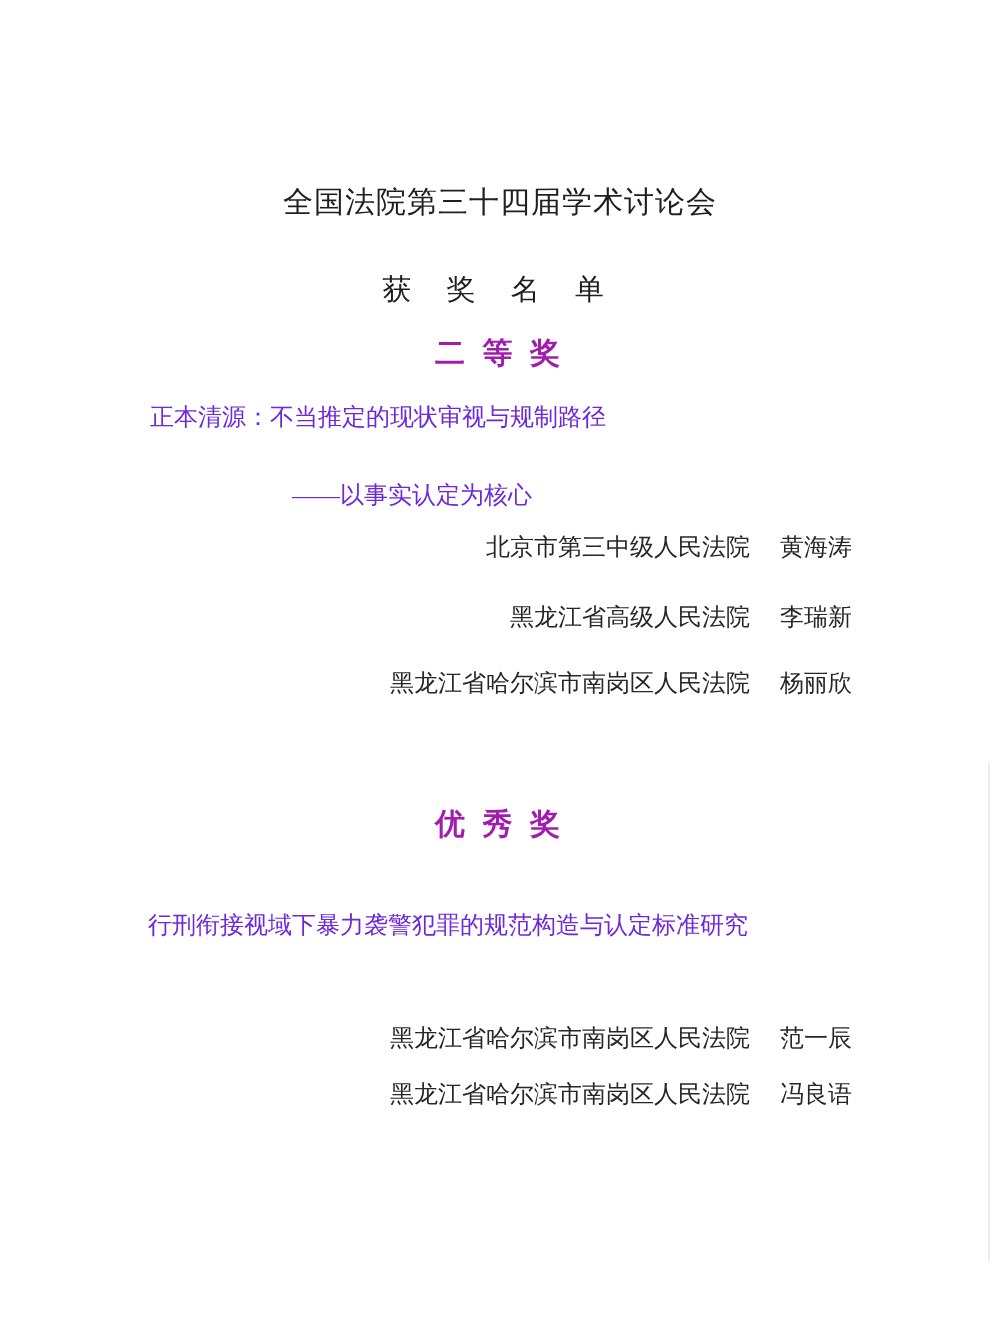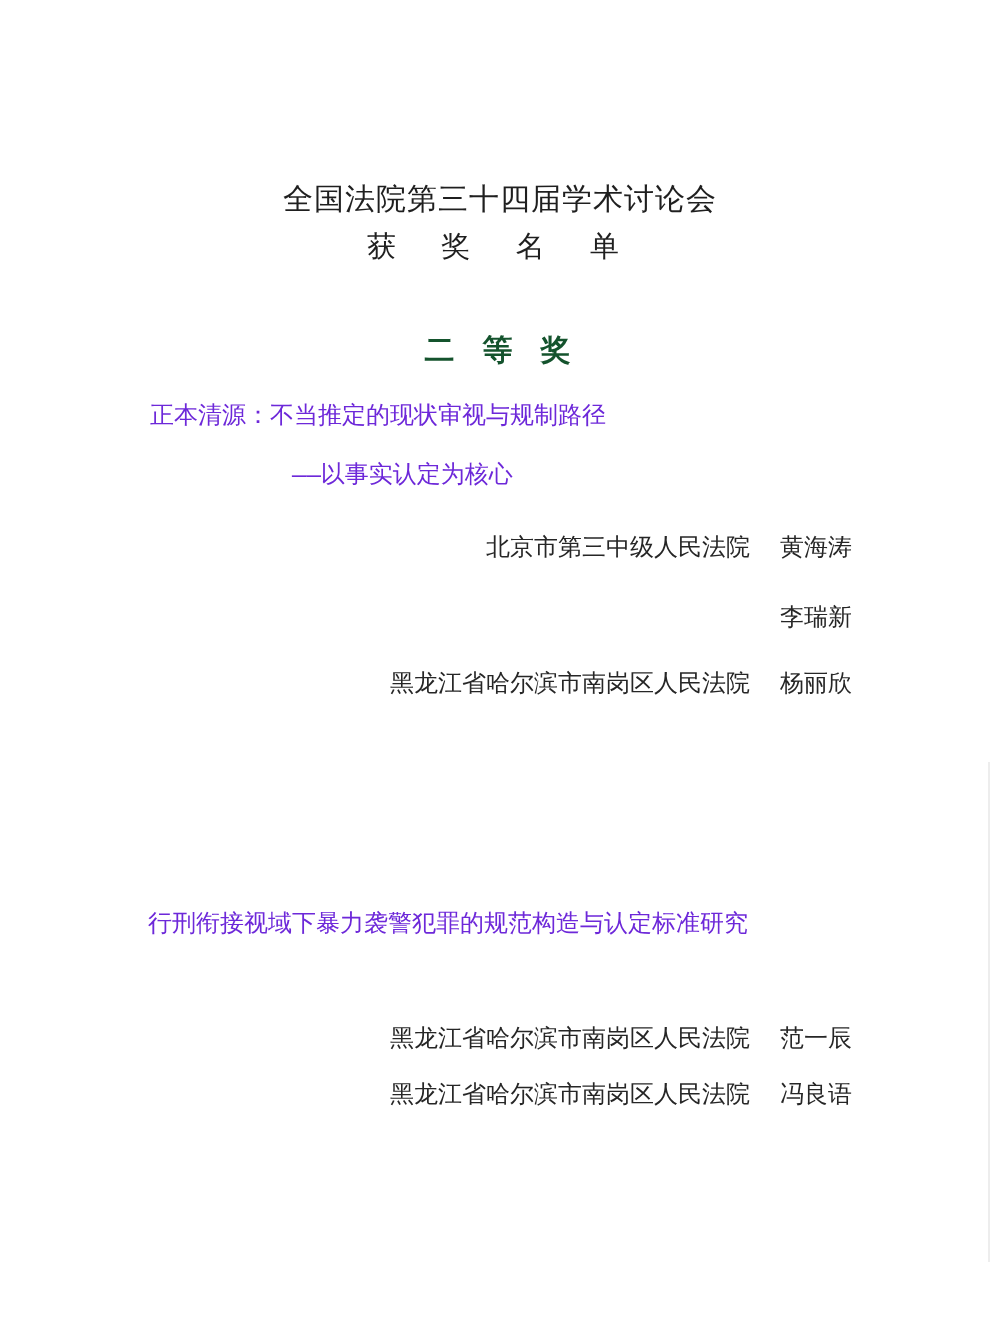--- a/index.html
+++ b/index.html
@@ -6,21 +6,21 @@
     margin: 0;
     padding: 0;
     background: #ffffff;
   }
   .page {
     position: relative;
     width: 1000px;
     height: 1333px;
     background: #ffffff;
     overflow: hidden;
-    font-family: Liberation Mono, monospace;
+    font-family: Liberation Serif, serif;
     color: #262626;
     -webkit-font-smoothing: antialiased;
   }
   .line {
     position: absolute;
     white-space: nowrap;
     line-height: 1.25;
   }
   .doc-title {
     left: 0; right: 0;
@@ -28,28 +28,29 @@
     font-size: 30px;
     letter-spacing: 1px;
     color: #1f1f1f;
   }
   .doc-subtitle {
     left: 0; right: 0;
     text-align: center;
     font-size: 29px;
     letter-spacing: 14px;
     color: #1f1f1f;
+    margin-top: 40px;
   }
   .section-heading {
     left: 0; right: 0;
     text-align: center;
     font-size: 30px;
     font-weight: bold;
     letter-spacing: 5px;
-    color: #14532d;
+    color: #a21caf;
   }
   .body-text {
     font-size: 24px;
     color: #6d28d9;
   }
   .winner-row {
     position: absolute;
     right: 148px;
     display: flex;
     align-items: baseline;
@@ -70,36 +71,38 @@
 <div class="page">
 
   <div class="line doc-title" style="top:183px;">全国法院第三十四届学术讨论会</div>
 
   <div class="line doc-subtitle" style="top:231px;">获 奖 名 单</div>
 
   <div class="line section-heading" style="top:334px;">二 等 奖</div>
 
   <div class="line body-text" style="top:402px; left:150px;">正本清源：不当推定的现状审视与规制路径</div>
 
-  <div class="line body-text" style="top:461px; left:292px;">——以事实认定为核心</div>
+  <div class="line body-text" style="top:480px; left:292px;">——以事实认定为核心</div>
 
   <div class="winner-row" style="top:531px;">
     <span>北京市第三中级人民法院</span>
     <span>黄海涛</span>
   </div>
 
   <div class="winner-row" style="top:601px;">
+    <span>黑龙江省高级人民法院</span>
     <span>李瑞新</span>
   </div>
 
   <div class="winner-row" style="top:667px;">
     <span>黑龙江省哈尔滨市南岗区人民法院</span>
     <span>杨丽欣</span>
   </div>
 
+  <div class="line section-heading" style="top:805px;">优 秀 奖</div>
 
   <div class="line body-text" style="top:910px; left:148px;">行刑衔接视域下暴力袭警犯罪的规范构造与认定标准研究</div>
 
 
   <div class="winner-row" style="top:1022px;">
     <span>黑龙江省哈尔滨市南岗区人民法院</span>
     <span>范一辰</span>
   </div>
 
   <div class="winner-row" style="top:1078px;">

